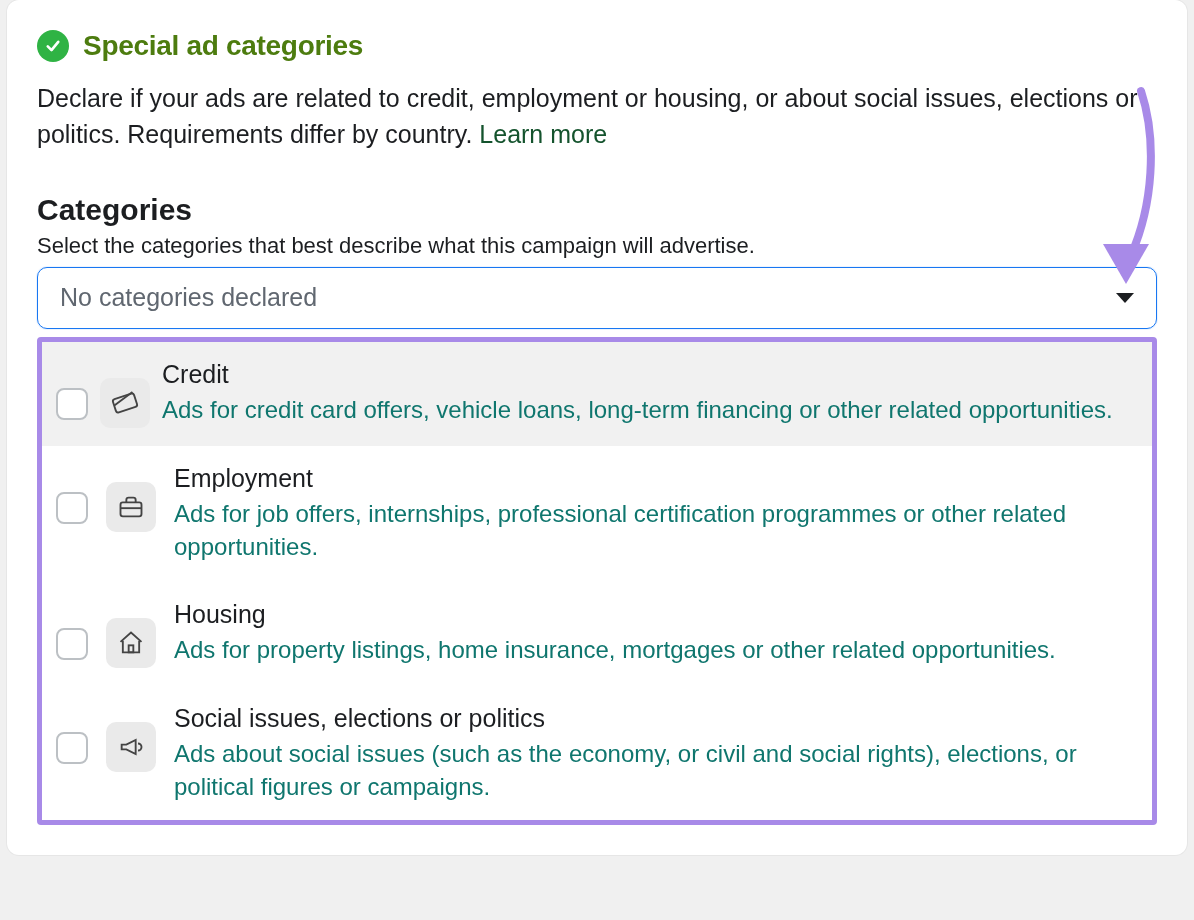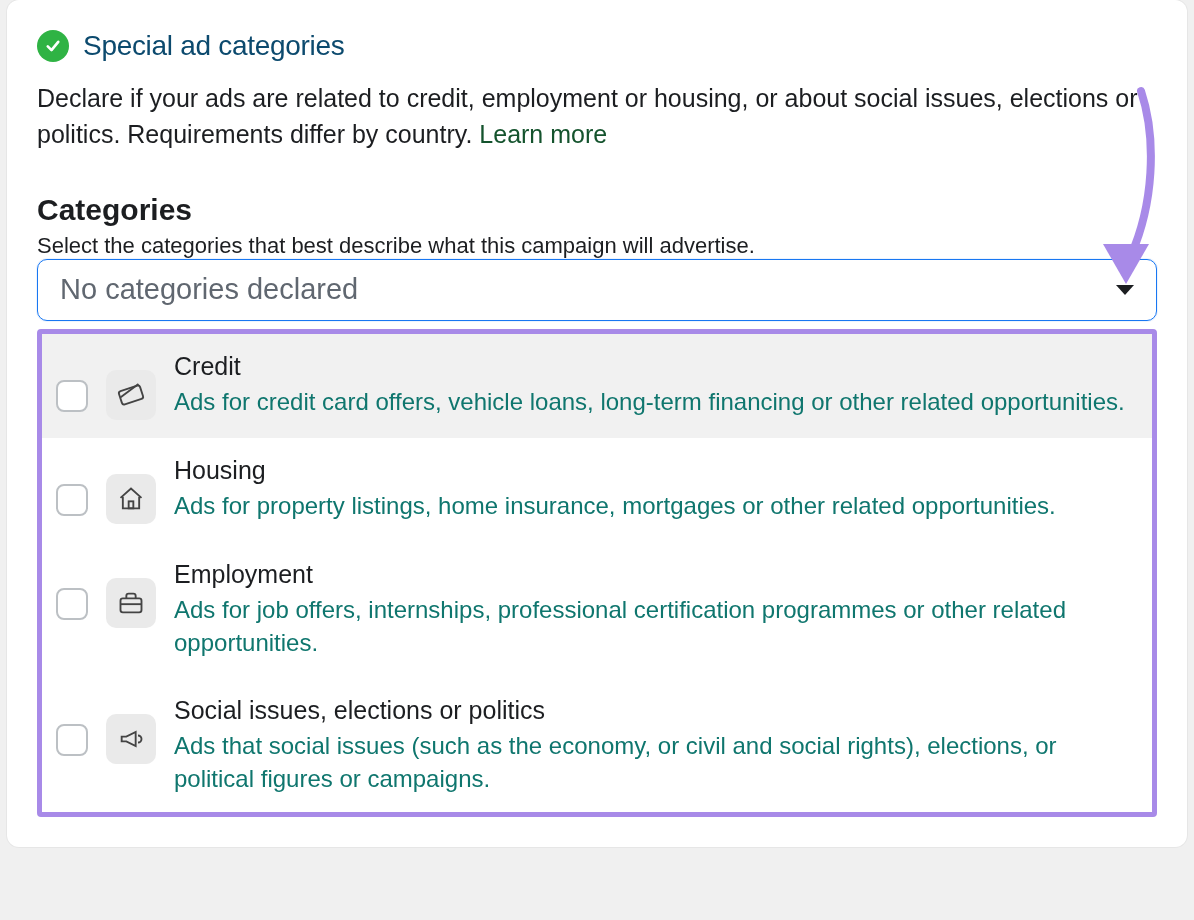--- a/index.html
+++ b/index.html
@@ -30,22 +30,22 @@
       height: 32px;
       background: #2fb344;
       border-radius: 50%;
       display: flex;
       align-items: center;
       justify-content: center;
       flex-shrink: 0;
     }
     .section-title {
       font-size: 28px;
-      font-weight: 400;
-      color: #0c4a6e;
+      font-weight: 700;
+      color: #4d7c0f;
       letter-spacing: -0.3px;
     }
     .description {
       font-size: 25px;
       color: #1c1e21;
       line-height: 1.45;
       margin-bottom: 40px;
     }
     .learn-more {
       color: #14532d;
@@ -53,37 +53,37 @@
     }
     .field-label {
       font-size: 30px;
       font-weight: 700;
       color: #1c1e21;
       margin-bottom: 6px;
     }
     .field-help {
       font-size: 22px;
       color: #1c1e21;
-      margin-bottom: 0;
+      margin-bottom: 8px;
     }
     .dropdown {
       width: 100%;
       height: 62px;
       border: 1.5px solid #1877f2;
       border-radius: 10px;
       background: #fff;
       display: flex;
       align-items: center;
       justify-content: space-between;
       padding: 0 22px;
       cursor: pointer;
       box-shadow: 0 0 0 1px rgba(24,119,242,0.08);
     }
     .dropdown-placeholder {
-      font-size: 29px;
+      font-size: 25px;
       color: #606770;
     }
     .dropdown-caret {
       width: 0;
       height: 0;
       border-left: 9px solid transparent;
       border-right: 9px solid transparent;
       border-top: 10px solid #1c1e21;
     }
     .dropdown-panel {
@@ -94,20 +94,21 @@
       overflow: hidden;
     }
     .option {
       display: flex;
       align-items: flex-start;
       gap: 18px;
       padding: 18px 14px;
     }
     .option.hovered {
       background: #f1f1f1;
+      gap: 12px;
     }
     .checkbox {
       width: 32px;
       height: 32px;
       border: 2px solid #bcc0c4;
       border-radius: 8px;
       flex-shrink: 0;
       margin-top: 28px;
       background: #fff;
     }
@@ -182,57 +183,57 @@
       <div class="option-text">
         <div class="option-title">Credit</div>
         <div class="option-desc">Ads for credit card offers, vehicle loans, long-term financing or other related opportunities.</div>
       </div>
     </div>
 
     <div class="option">
       <div class="checkbox"></div>
       <div class="icon-tile">
         <svg width="28" height="28" viewBox="0 0 24 24" fill="none" stroke="#444" stroke-width="1.6">
+          <rect x="3" y="8" width="18" height="12" rx="2"></rect>
+          <path d="M8 8V6a2 2 0 0 1 2-2h4a2 2 0 0 1 2 2v2"></path>
+          <line x1="3" y1="13" x2="21" y2="13"></line>
+        </svg>
+      </div>
+      <div class="option-text">
+        <div class="option-title">Employment</div>
+        <div class="option-desc">Ads for job offers, internships, professional certification programmes or other related opportunities.</div>
+      </div>
+    </div>
+
+    <div class="option">
+      <div class="checkbox"></div>
+      <div class="icon-tile">
+        <svg width="28" height="28" viewBox="0 0 24 24" fill="none" stroke="#444" stroke-width="1.6">
           <path d="M3 11L12 3l9 8"></path>
           <path d="M5 10v10h14V10"></path>
           <rect x="10" y="14" width="4" height="6"></rect>
         </svg>
       </div>
       <div class="option-text">
         <div class="option-title">Housing</div>
         <div class="option-desc">Ads for property listings, home insurance, mortgages or other related opportunities.</div>
       </div>
     </div>
 
-    <div class="option">
-      <div class="checkbox"></div>
-      <div class="icon-tile">
-        <svg width="28" height="28" viewBox="0 0 24 24" fill="none" stroke="#444" stroke-width="1.6">
-          <rect x="3" y="8" width="18" height="12" rx="2"></rect>
-          <path d="M8 8V6a2 2 0 0 1 2-2h4a2 2 0 0 1 2 2v2"></path>
-          <line x1="3" y1="13" x2="21" y2="13"></line>
-        </svg>
-      </div>
-      <div class="option-text">
-        <div class="option-title">Employment</div>
-        <div class="option-desc">Ads for job offers, internships, professional certification programmes or other related opportunities.</div>
-      </div>
-    </div>
-
     <div class="option" style="padding-bottom:16px;">
       <div class="checkbox"></div>
       <div class="icon-tile">
         <svg width="28" height="28" viewBox="0 0 24 24" fill="none" stroke="#444" stroke-width="1.6">
           <path d="M4 10v4h4l8 4V6l-8 4H4z"></path>
           <path d="M18 9a3 3 0 0 1 0 6"></path>
         </svg>
       </div>
       <div class="option-text">
         <div class="option-title">Social issues, elections or politics</div>
-        <div class="option-desc">Ads that social issues (such as the economy, or civil and social rights), elections, or political figures or campaigns.</div>
+        <div class="option-desc">Ads about social issues (such as the economy, or civil and social rights), elections, or political figures or campaigns.</div>
       </div>
     </div>
 
   </div>
 
   <svg class="annotation-arrow" width="90" height="210" viewBox="0 0 90 210">
     <path d="M70 5 C 85 50, 85 120, 55 180" stroke="#a88ae8" stroke-width="8" fill="none" stroke-linecap="round"></path>
     <path d="M55 180 L35 155 L55 180 L75 155 Z" fill="#a88ae8"></path>
     <polygon points="55,198 32,158 78,158" fill="#a88ae8"></polygon>
   </svg>

